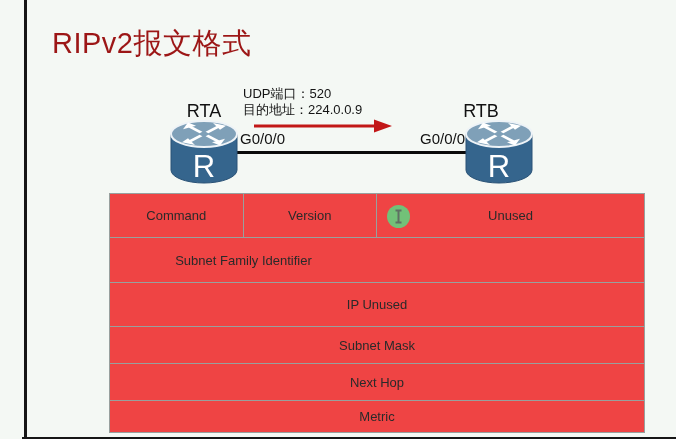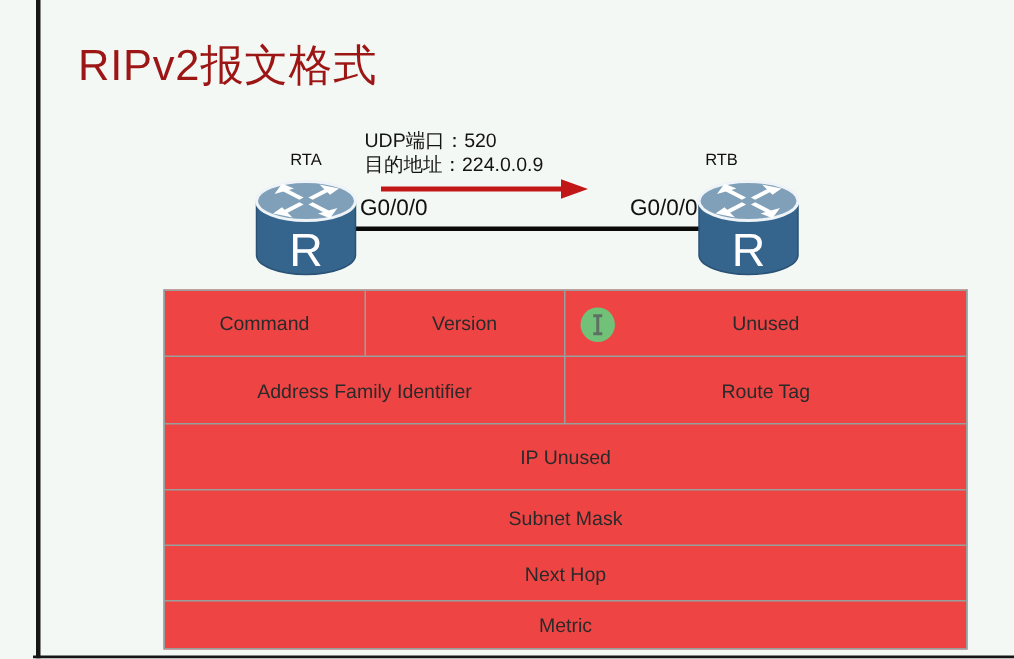--- a/index.html
+++ b/index.html
@@ -23,21 +23,21 @@
     font-size: 29px; letter-spacing: 0.5px;
     color: #9c1616; white-space: nowrap;
   }
 
   
   .router { position: absolute; width: 70px; height: 74px; }
   .router-a { left: 147px; top: 113px; }
   .router-b { left: 442px; top: 113px; }
   .router-name {
     position: absolute; top: 101px; width: 70px; text-align: center;
-    font-size: 11px; color: #111;
+    font-size: 18px; color: #111;
   }
   .router-a-name { left: 147px; }
   .router-b-name { left: 424px; }
 
   .link-line { position: absolute; left: 214px; top: 151px; width: 231px; height: 3px; background: #0a0a0a; }
 
   .iface { position: absolute; top: 130px; font-size: 15px; color: #111; }
   .iface-a { left: 218px; }
   .iface-b { left: 398px; }
 
@@ -148,22 +148,21 @@
     <text x="35" y="64" text-anchor="middle" font-family="Liberation Sans, sans-serif" font-size="31" fill="#ffffff">R</text>
   </svg>
 
   <div class="pkt-table">
     <div class="pkt-row h45">
       <div class="pkt-cell w25">Command</div>
       <div class="pkt-cell w25">Version</div>
       <div class="pkt-cell w50">Unused</div>
     </div>
     <div class="pkt-row h46">
-      <div class="pkt-cell w50">Address Family Identifier</div>
-      <div class="pkt-cell w50">Route Tag</div>
+      <div class="pkt-cell w50">Subnet Family Identifier</div>
     </div>
     <div class="pkt-row h45">
       <div class="pkt-cell w100">IP Unused</div>
     </div>
     <div class="pkt-row h38">
       <div class="pkt-cell w100">Subnet Mask</div>
     </div>
     <div class="pkt-row h38">
       <div class="pkt-cell w100">Next Hop</div>
     </div>

